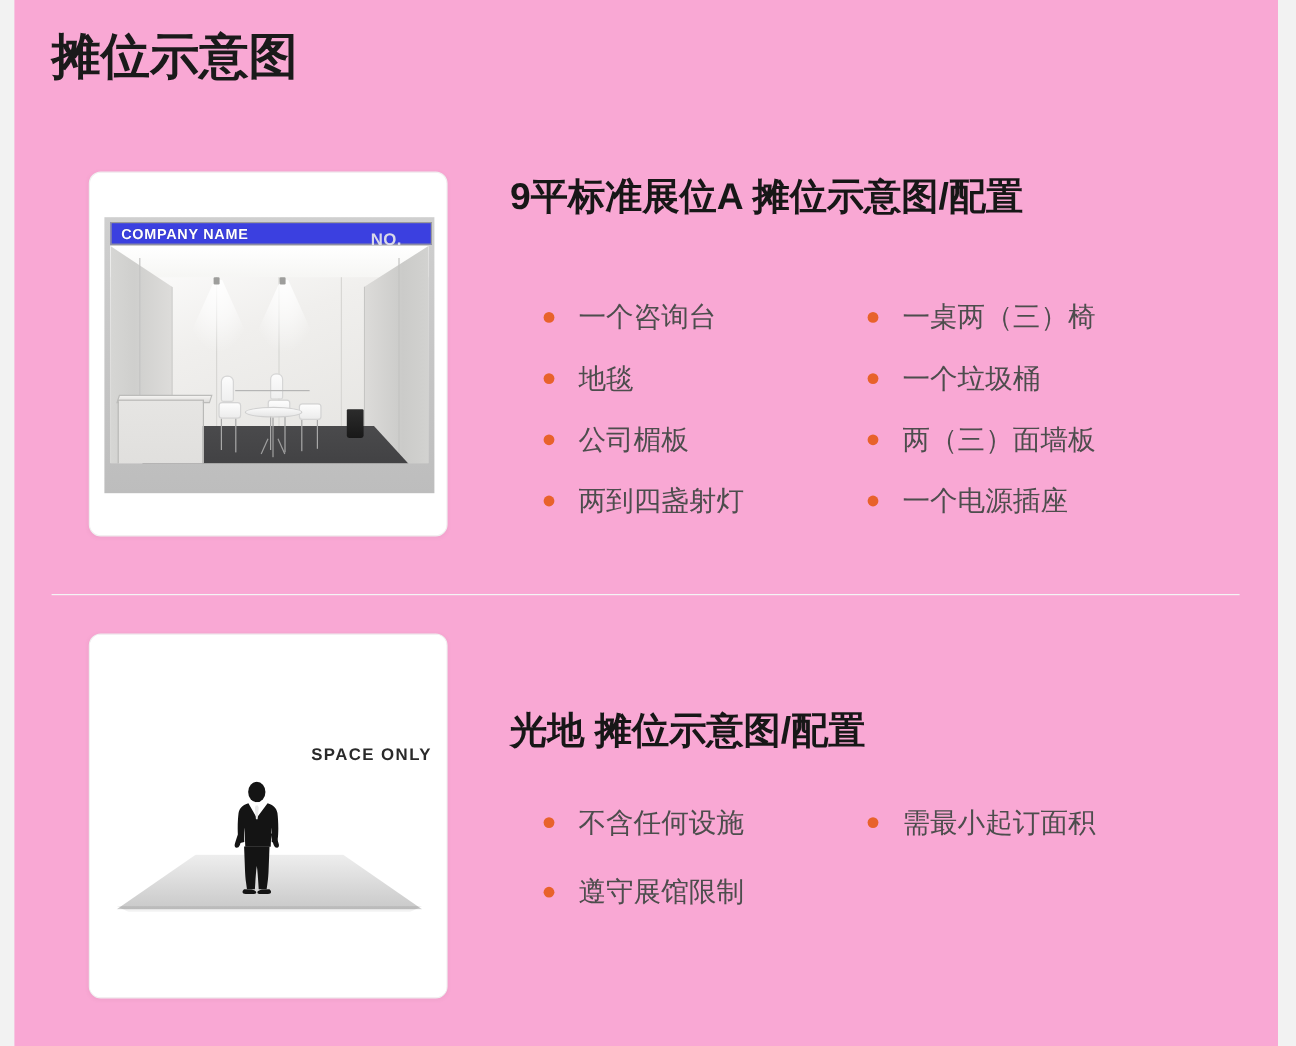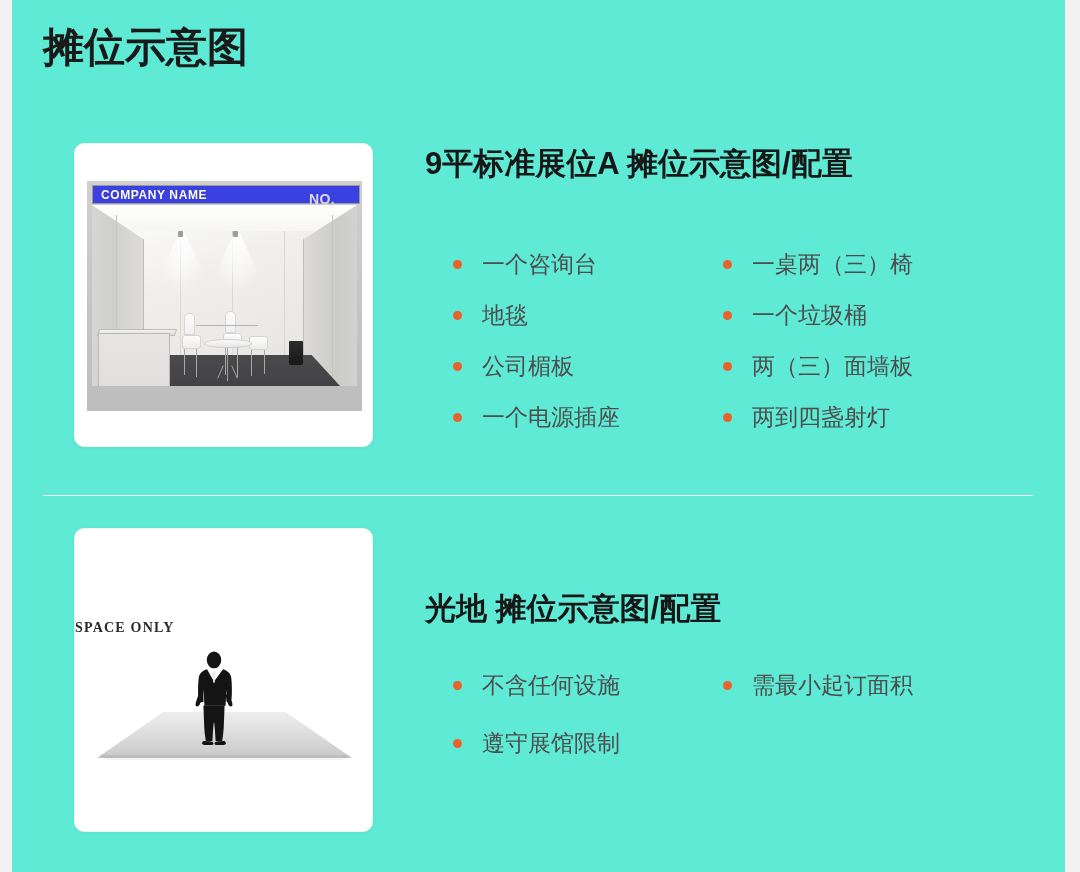--- a/index.html
+++ b/index.html
@@ -6,21 +6,21 @@
   html, body {
     width: 1080px; height: 872px;
     background: #f2f2f2;
     font-family: "Liberation Sans", "DejaVu Sans", sans-serif;
     overflow: hidden;
   }
   .page-card {
     position: absolute;
     left: 12px; top: 0;
     width: 1053px; height: 872px;
-    background: #5eead4;
+    background: #f9a8d4;
   }
   .page-title {
     position: absolute;
     left: 31px; top: 24px;
     font-size: 41px;
     font-weight: bold;
     color: #1a1a1a;
     letter-spacing: 0px;
     line-height: 1.15;
   }
@@ -147,24 +147,23 @@
   .bin {
     position: absolute; left: 197px; top: 136px; width: 14px; height: 24px;
     background: linear-gradient(#2c2c2c, #181818);
     border-radius: 1px 1px 2px 2px;
   }
 
   
   .space-only { position: absolute; inset: 0; background: #ffffff; }
   .space-label {
     position: absolute; left: 0; right: 12px; top: 91px;
-    text-align: left;
+    text-align: right;
     font-size: 14px; font-weight: bold; color: #2a2a2a;
     letter-spacing: 1.2px;
-    font-family: Liberation Serif, serif;
   }
   .platform {
     position: absolute; left: 22px; top: 183px; width: 255px; height: 46px;
     background: linear-gradient(#eeeeee, #c9c9c9);
     clip-path: polygon(26% 0, 74% 0, 100% 100%, 0 100%);
   }
   .platform-shadow {
     position: absolute; left: 22px; top: 226px; width: 255px; height: 5px;
     background: linear-gradient(rgba(0,0,0,0.18), rgba(0,0,0,0));
     clip-path: polygon(0 0, 100% 0, 96% 100%, 4% 100%);
@@ -309,25 +308,25 @@
       <div class="feature-item">
         <span class="bullet"></span>
         <span class="feature-text">公司楣板</span>
       </div>
       <div class="feature-item">
         <span class="bullet"></span>
         <span class="feature-text">两（三）面墙板</span>
       </div>
       <div class="feature-item">
         <span class="bullet"></span>
+        <span class="feature-text">两到四盏射灯</span>
+      </div>
+      <div class="feature-item">
+        <span class="bullet"></span>
         <span class="feature-text">一个电源插座</span>
-      </div>
-      <div class="feature-item">
-        <span class="bullet"></span>
-        <span class="feature-text">两到四盏射灯</span>
       </div>
     </div>
   </div>
 
   <div class="divider"></div>
 
   <div class="section" id="section-1">
 
     <div class="img-card">
       <div class="img-inner">

